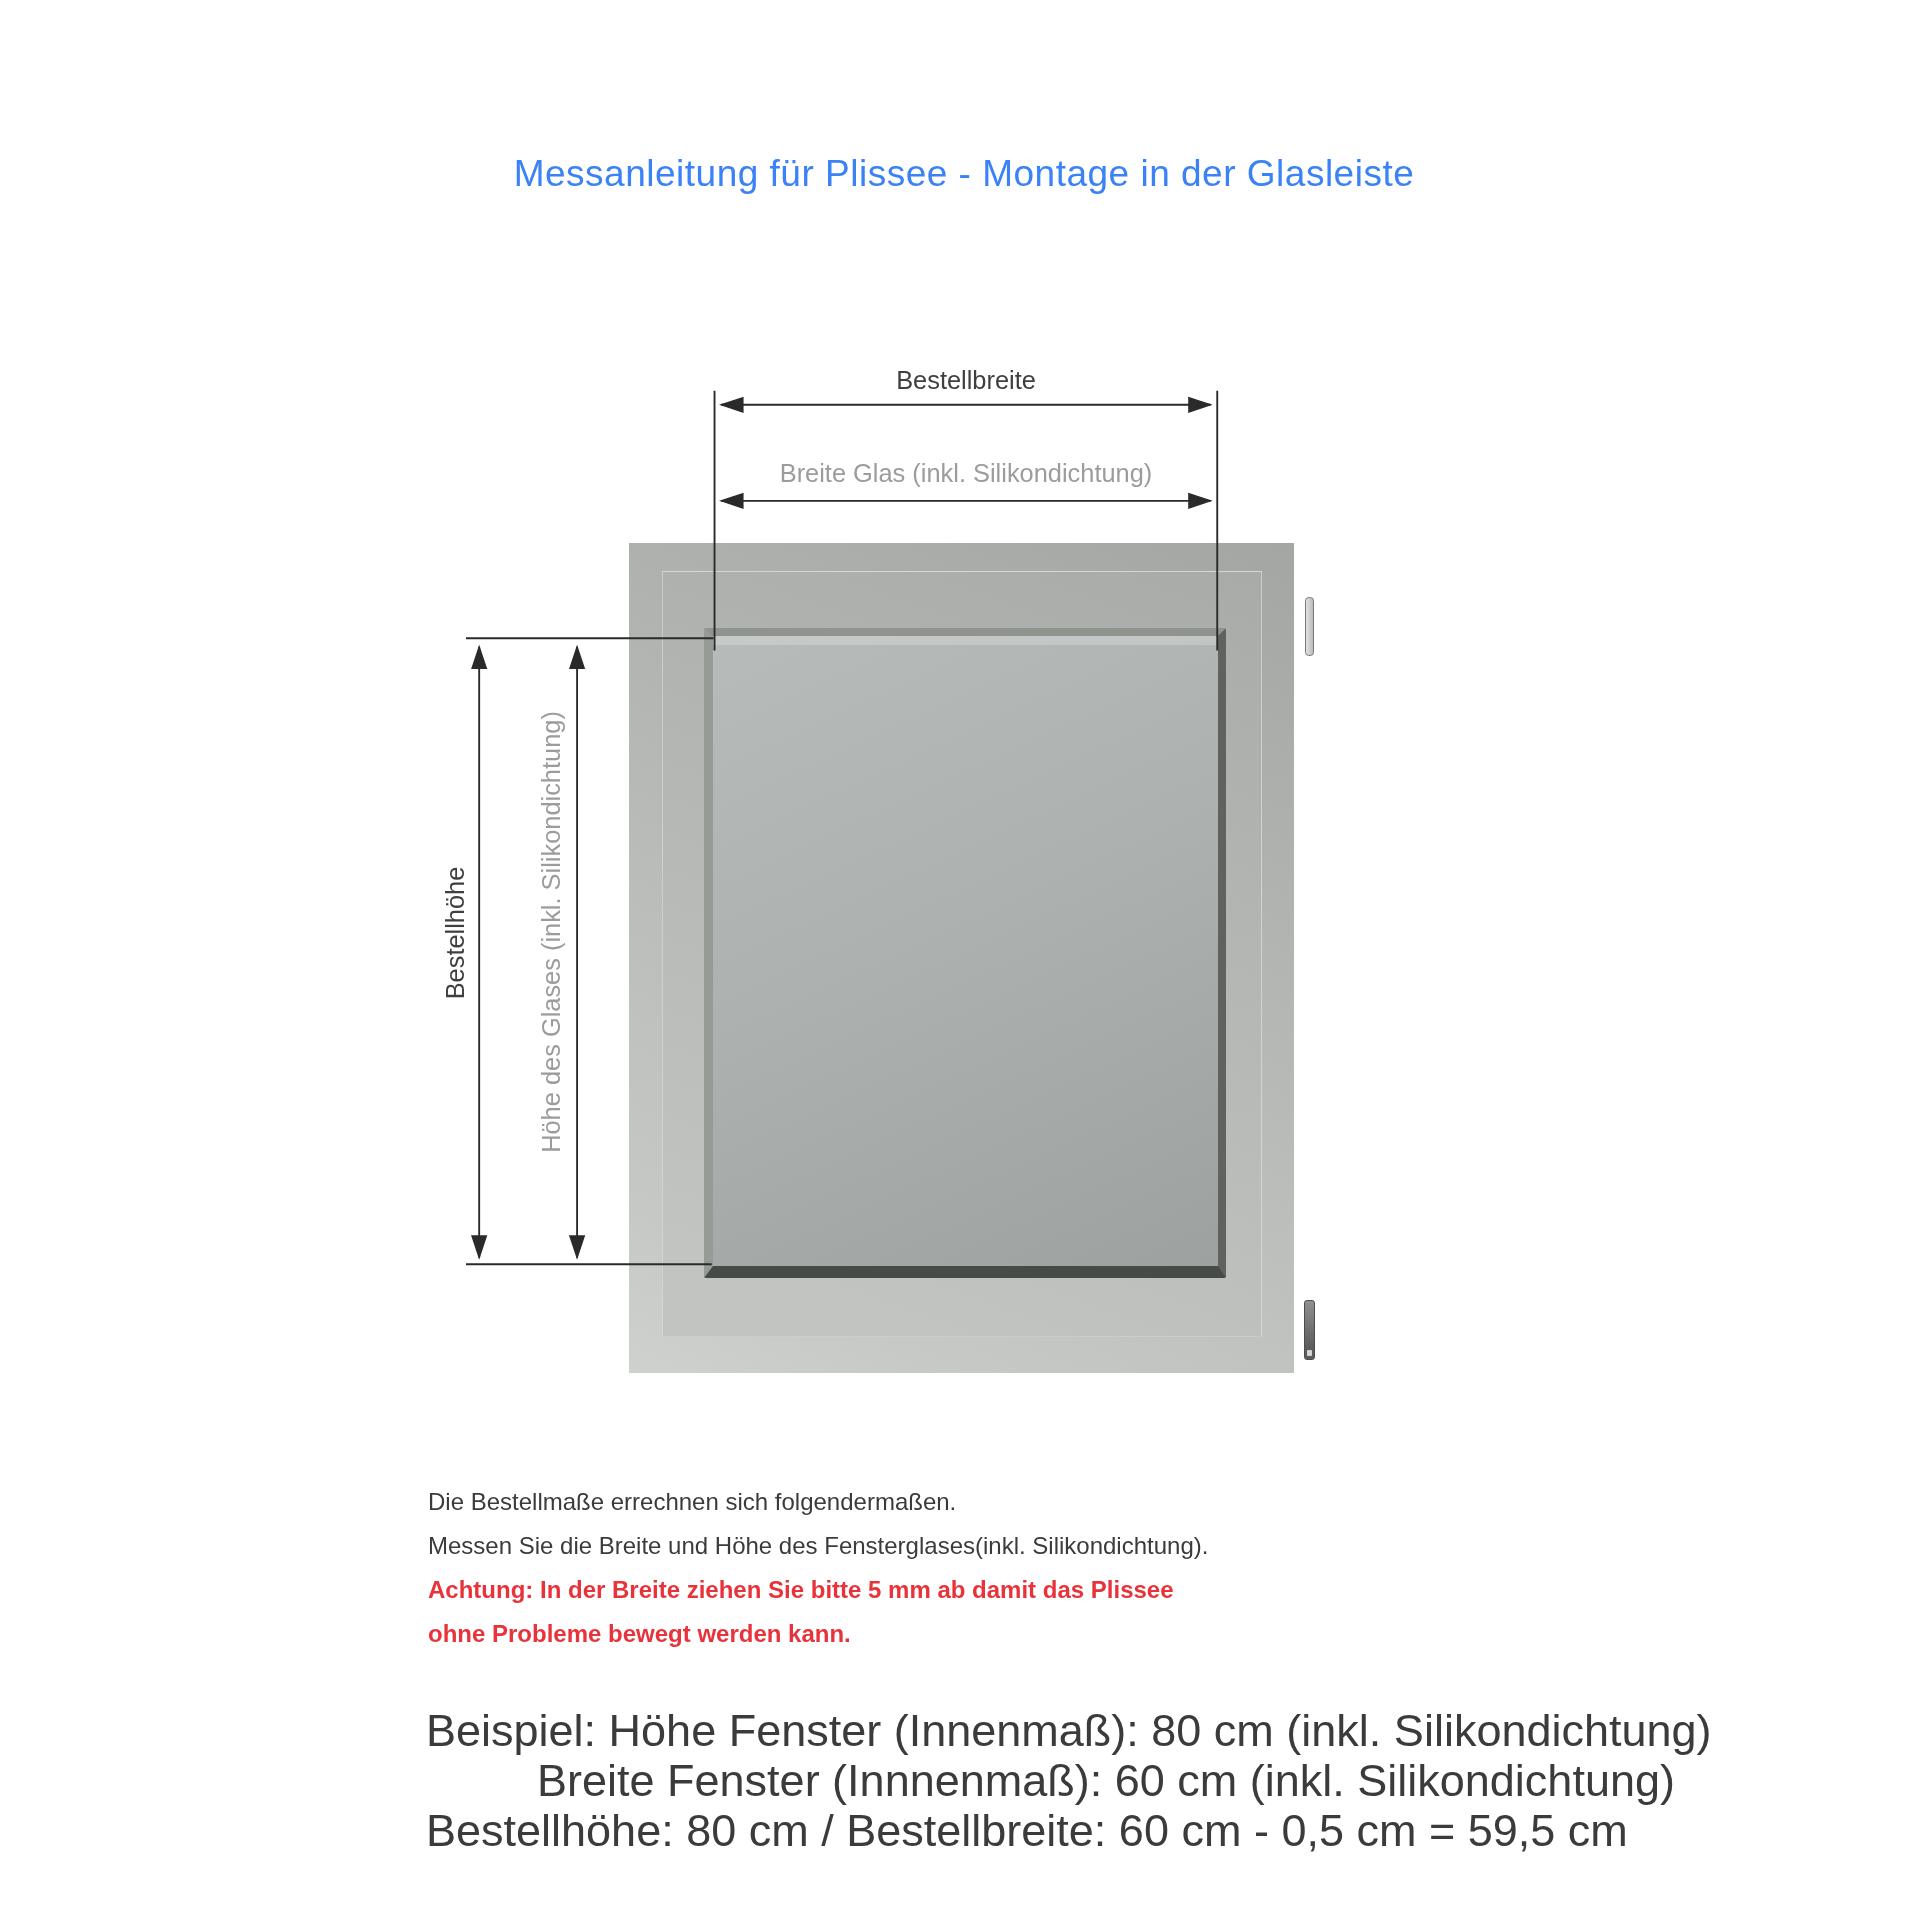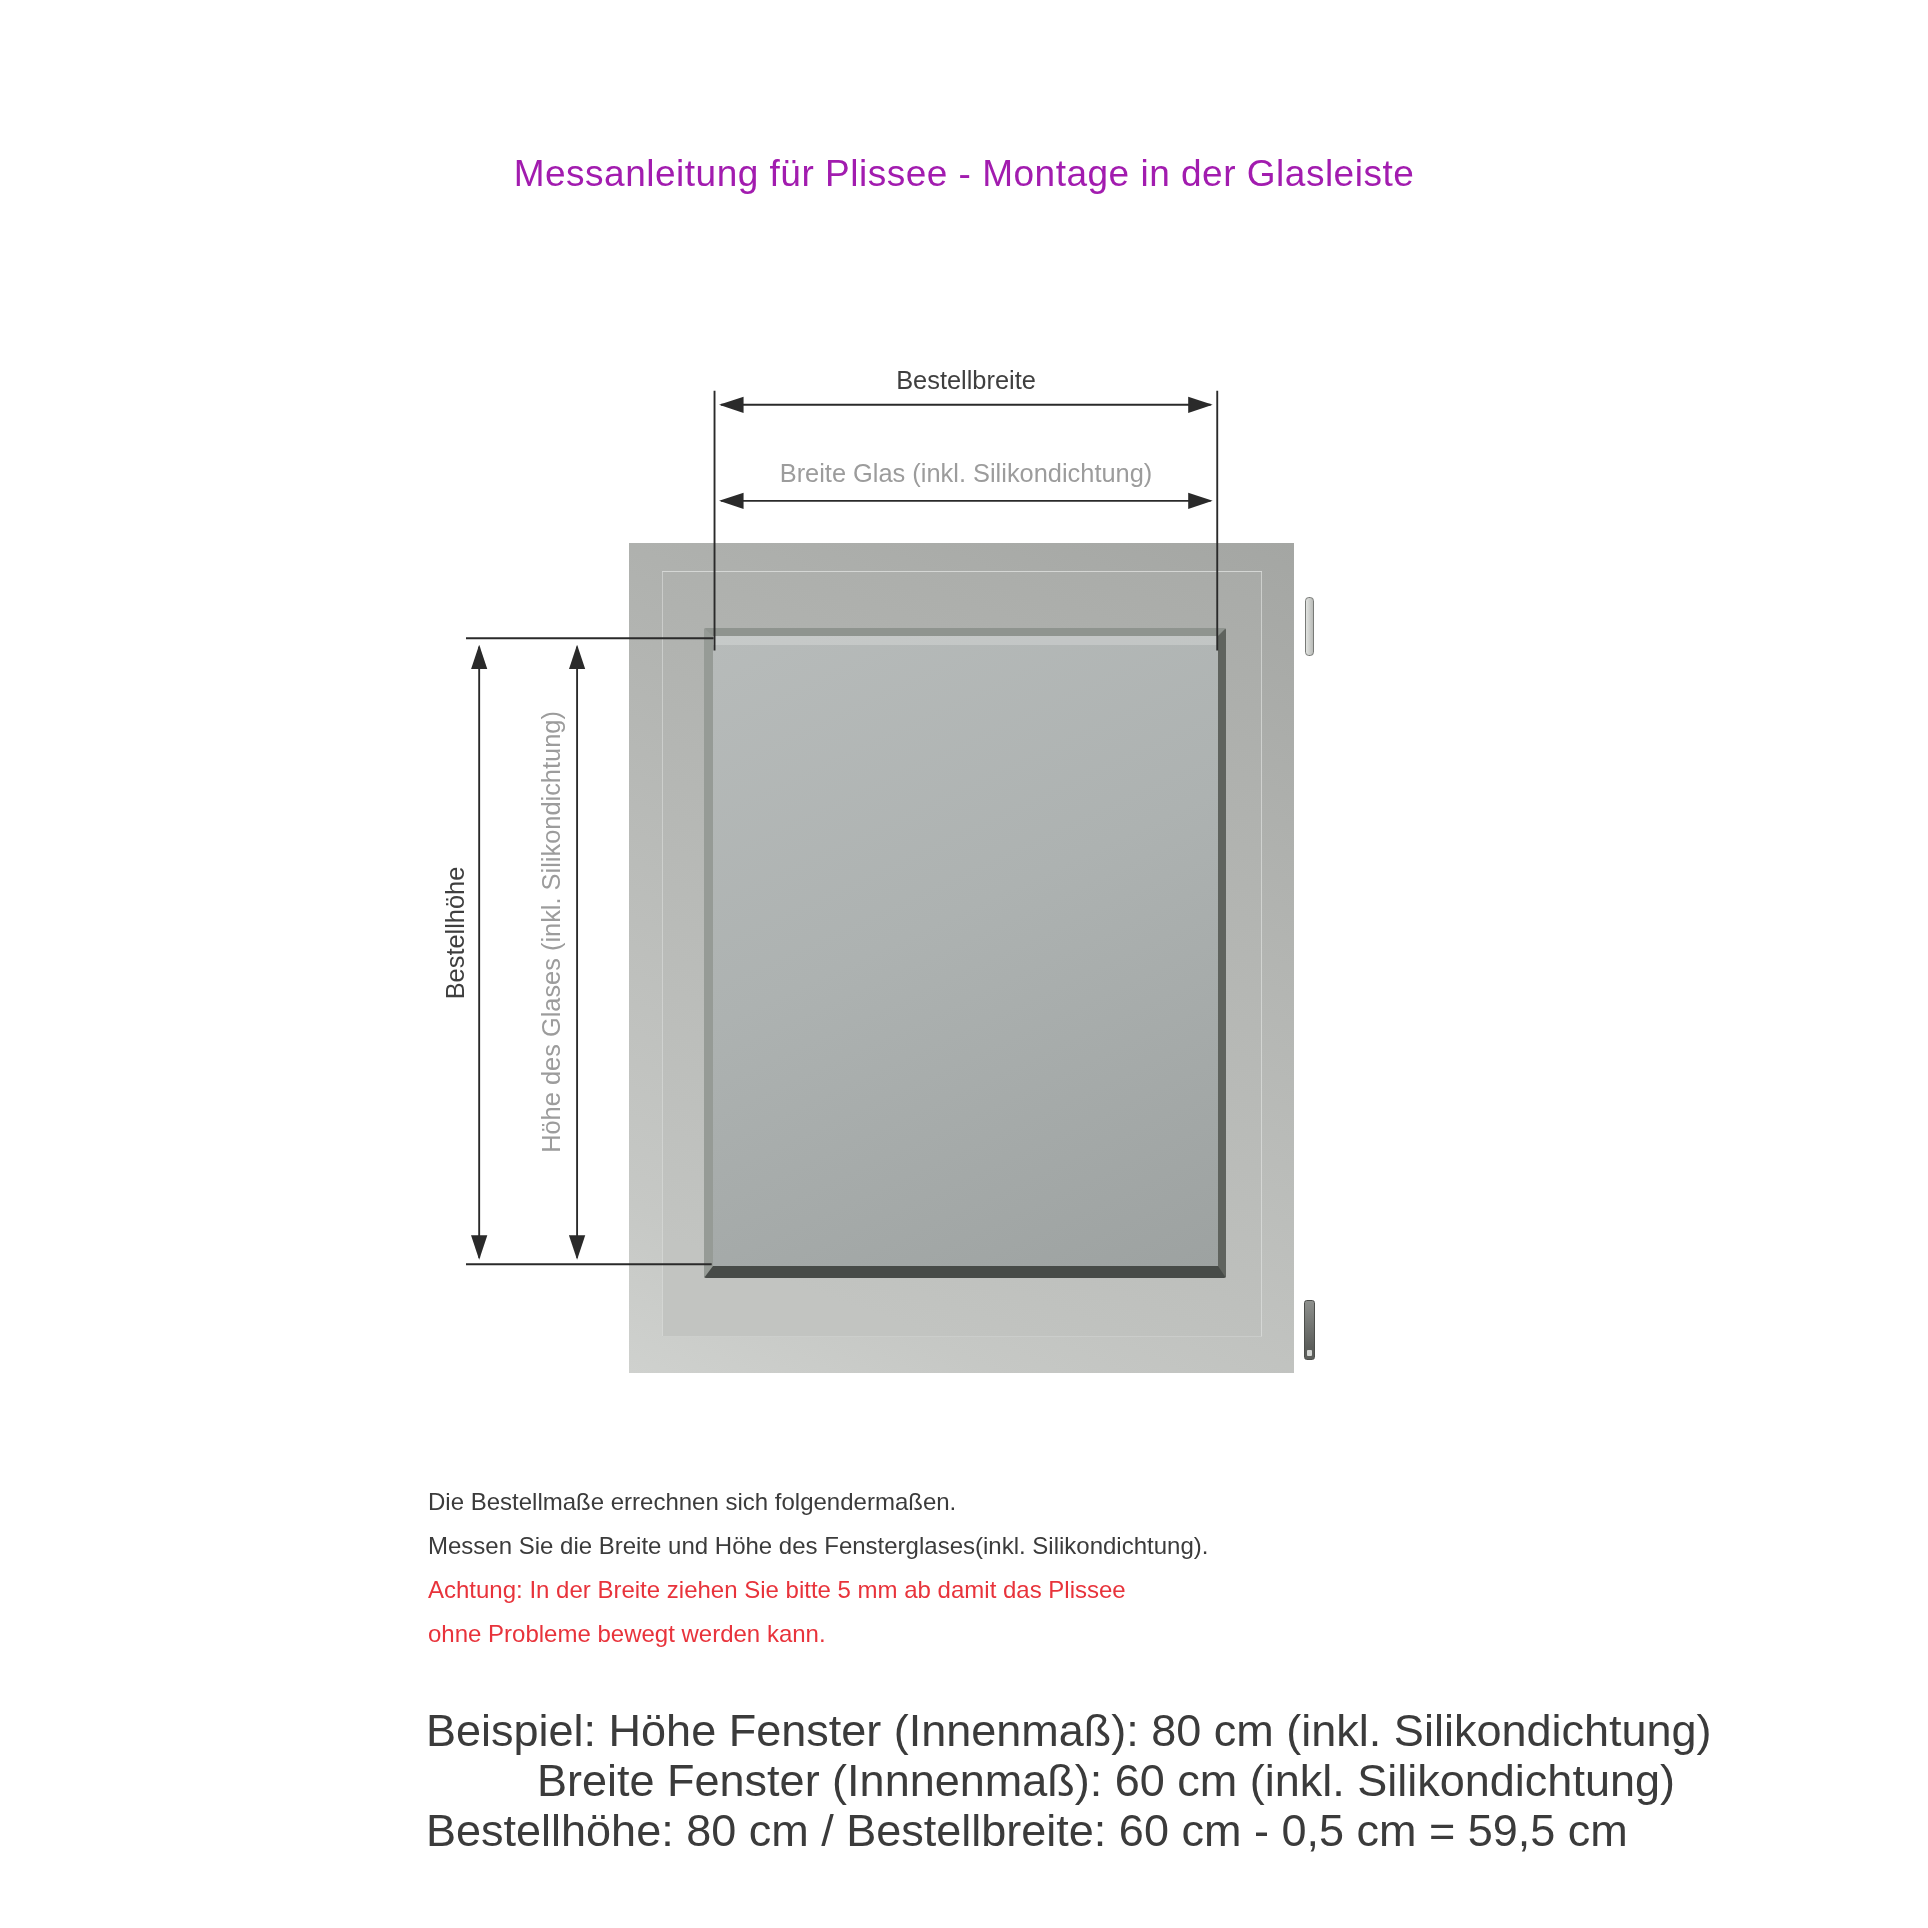--- a/index.html
+++ b/index.html
@@ -3,21 +3,21 @@
 <meta charset="utf-8">
 <style>
   html,body{margin:0;padding:0;background:#ffffff;}
   #page{
     position:relative;width:1928px;height:1928px;background:#ffffff;overflow:hidden;
     font-family:"Liberation Sans",sans-serif;
   }
   
   .title{
     position:absolute;left:0;top:153px;width:100%;text-align:center;
-    font-size:37px;color:#a21caf;letter-spacing:0.5px;
+    font-size:37px;color:#3b82f6;letter-spacing:0.5px;
   }
   
   .window{
     position:absolute;left:629px;top:543px;width:665px;height:830px;
     background:linear-gradient(205deg,#a4a6a3 0%,#c6c8c5 85%,#cfd1ce 100%);
   }
   .sash{
     position:absolute;left:33px;top:28px;right:32px;bottom:36px;
     background:linear-gradient(200deg,#a9aba8 0%,#c2c4c1 90%);
     border:0.9px solid rgba(230,232,229,.55);
@@ -65,21 +65,21 @@
     transform:translate(-50%,-50%);
   }
   .dim-label.vertical{transform:translate(-50%,-50%) rotate(-90deg);}
   .dark{color:#3f3f3f;}
   .gray{color:#9c9c9c;}
   
   .instructions{
     position:absolute;left:428px;top:1480px;
     font-size:24px;line-height:44px;color:#3b3b3b;white-space:nowrap;
   }
-  .instructions .warn{color:#e8333b;}
+  .instructions .warn{color:#e8333b;font-weight:bold;}
   .example{
     position:absolute;left:426px;top:1706px;
     font-size:45px;line-height:50px;color:#3b3b3b;white-space:nowrap;
   }
   .example .indent{margin-left:111px;}
 </style>
 </head>
 <body>
 
 <div id="page">

